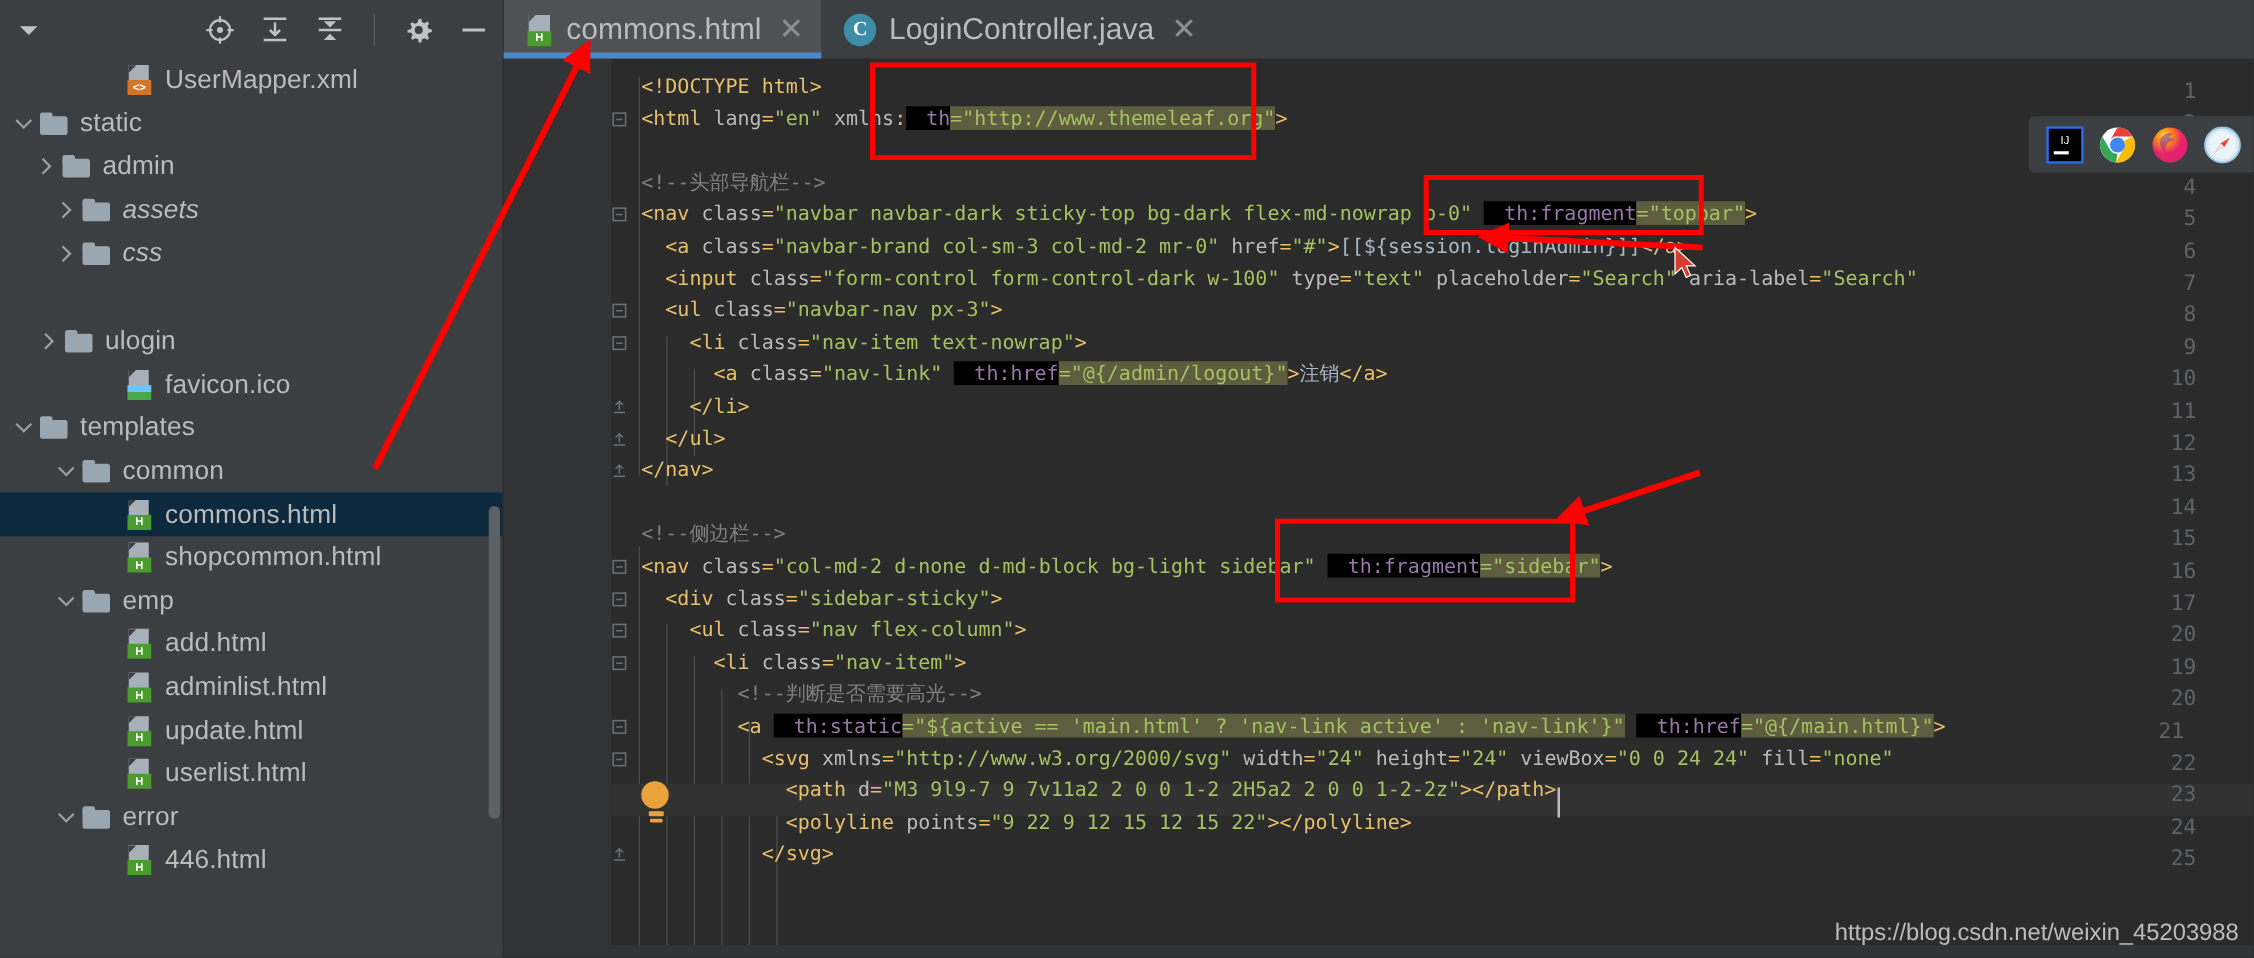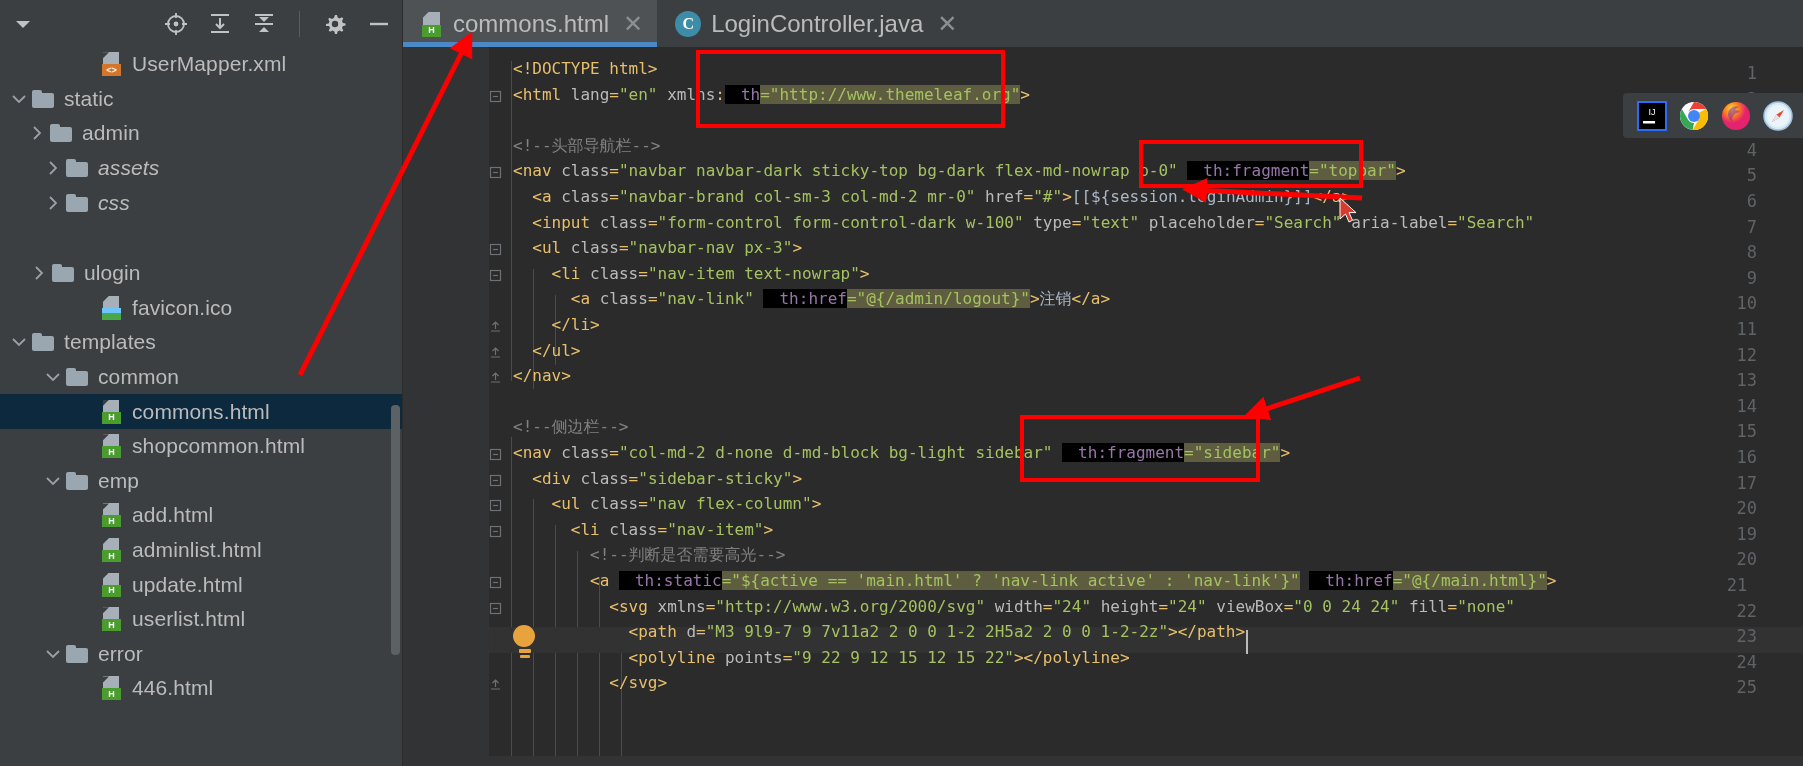--- a/index.html
+++ b/index.html
@@ -700,13 +700,14 @@
   <div id="anno-boxes">
       <div class="anno-box" style="left: 696px; top: 50px; width: 309px; height: 78px;"></div>
       <div class="anno-box" style="left: 1139px; top: 140px; width: 224px; height: 48px;"></div>
       <div class="anno-box" style="left: 1020px; top: 415px; width: 240px; height: 67px;"></div>
     </div>
 
   <svg class="mouse-cursor" style="left:1339px; top:197px;" width="22" height="30" viewBox="0 0 22 30">
     <path d="M1 1 L1 22 L6.5 17 L10 25 L13.5 23.3 L10 15.6 L17 15.6 Z" fill="#d63b2b" stroke="#ffffff" stroke-width="1"></path>
   </svg>
 
+  <div class="watermark">https://blog.csdn.net/weixin_45203988</div>
 </div>
 
 </body></html>

